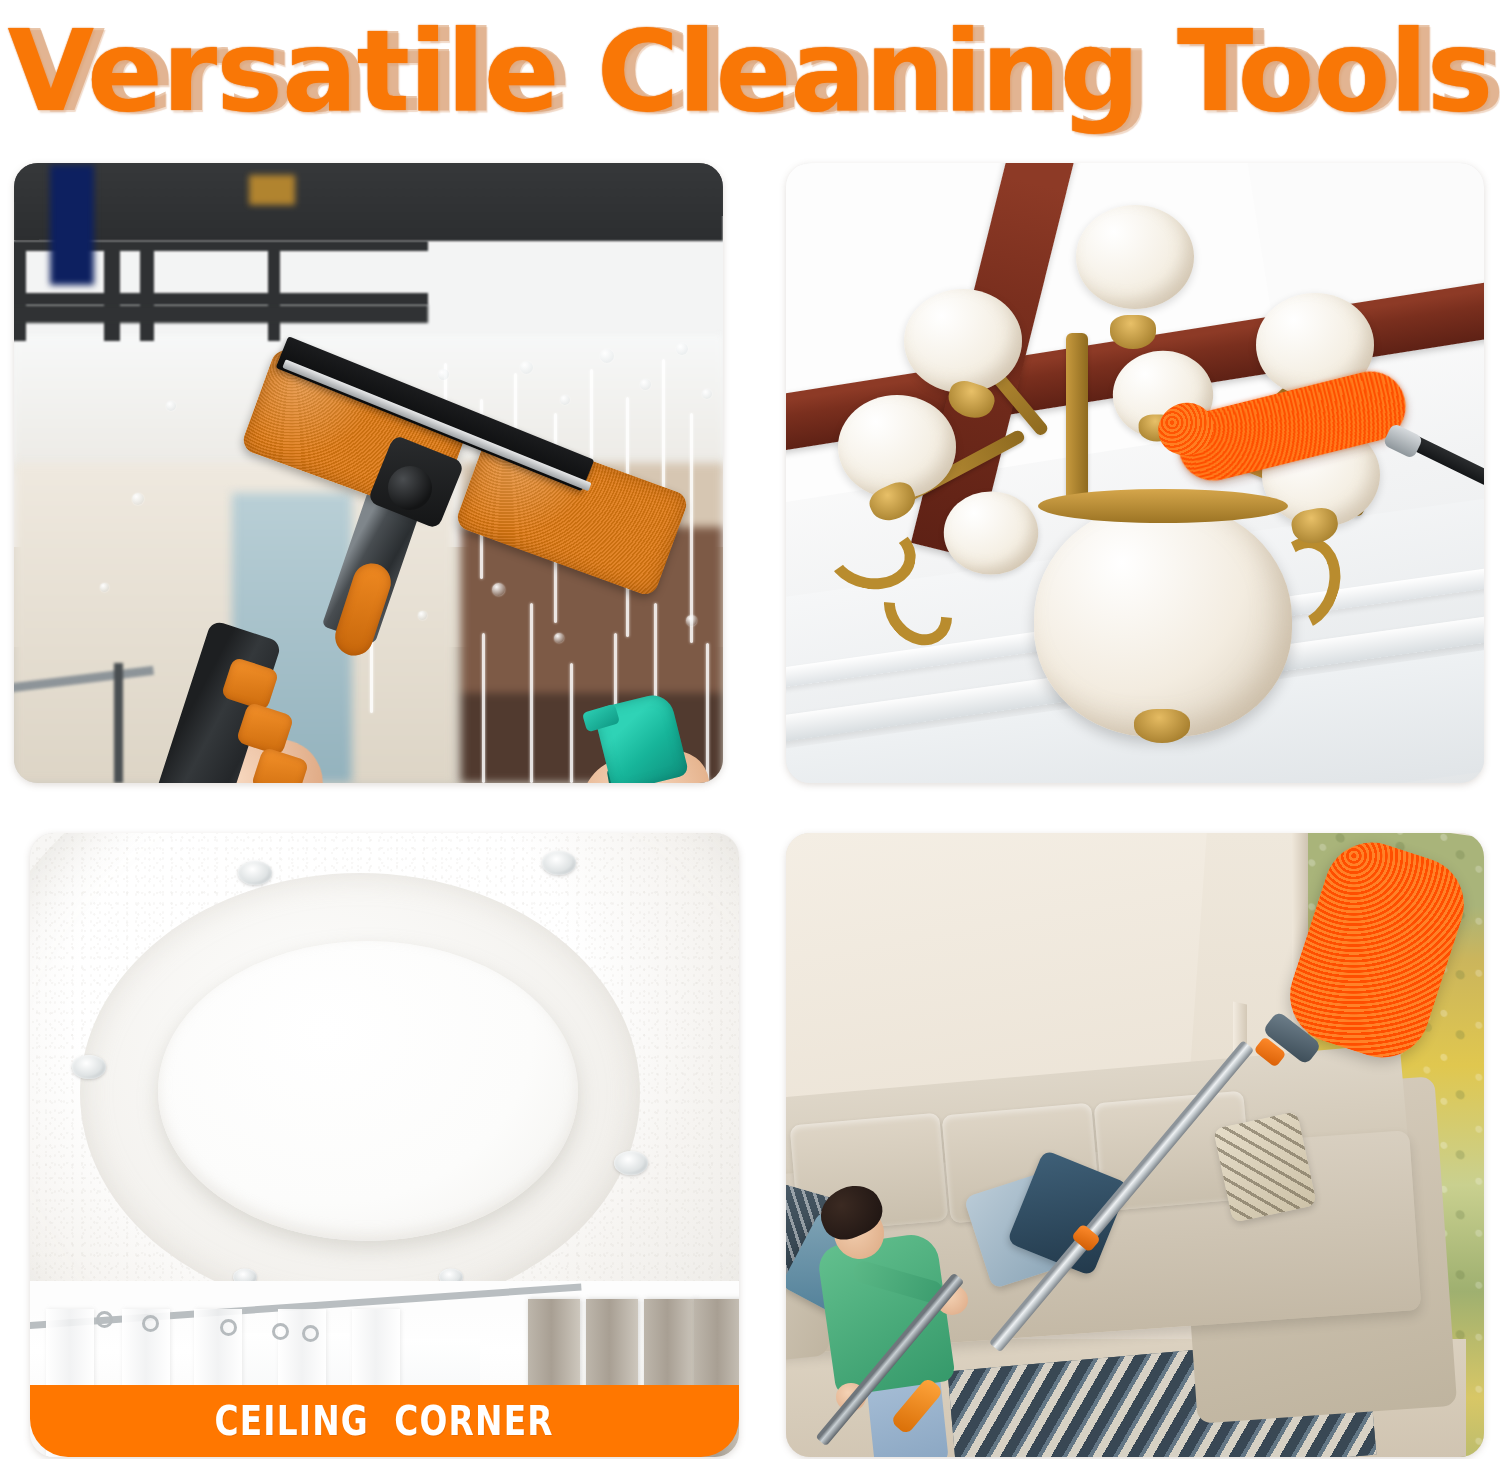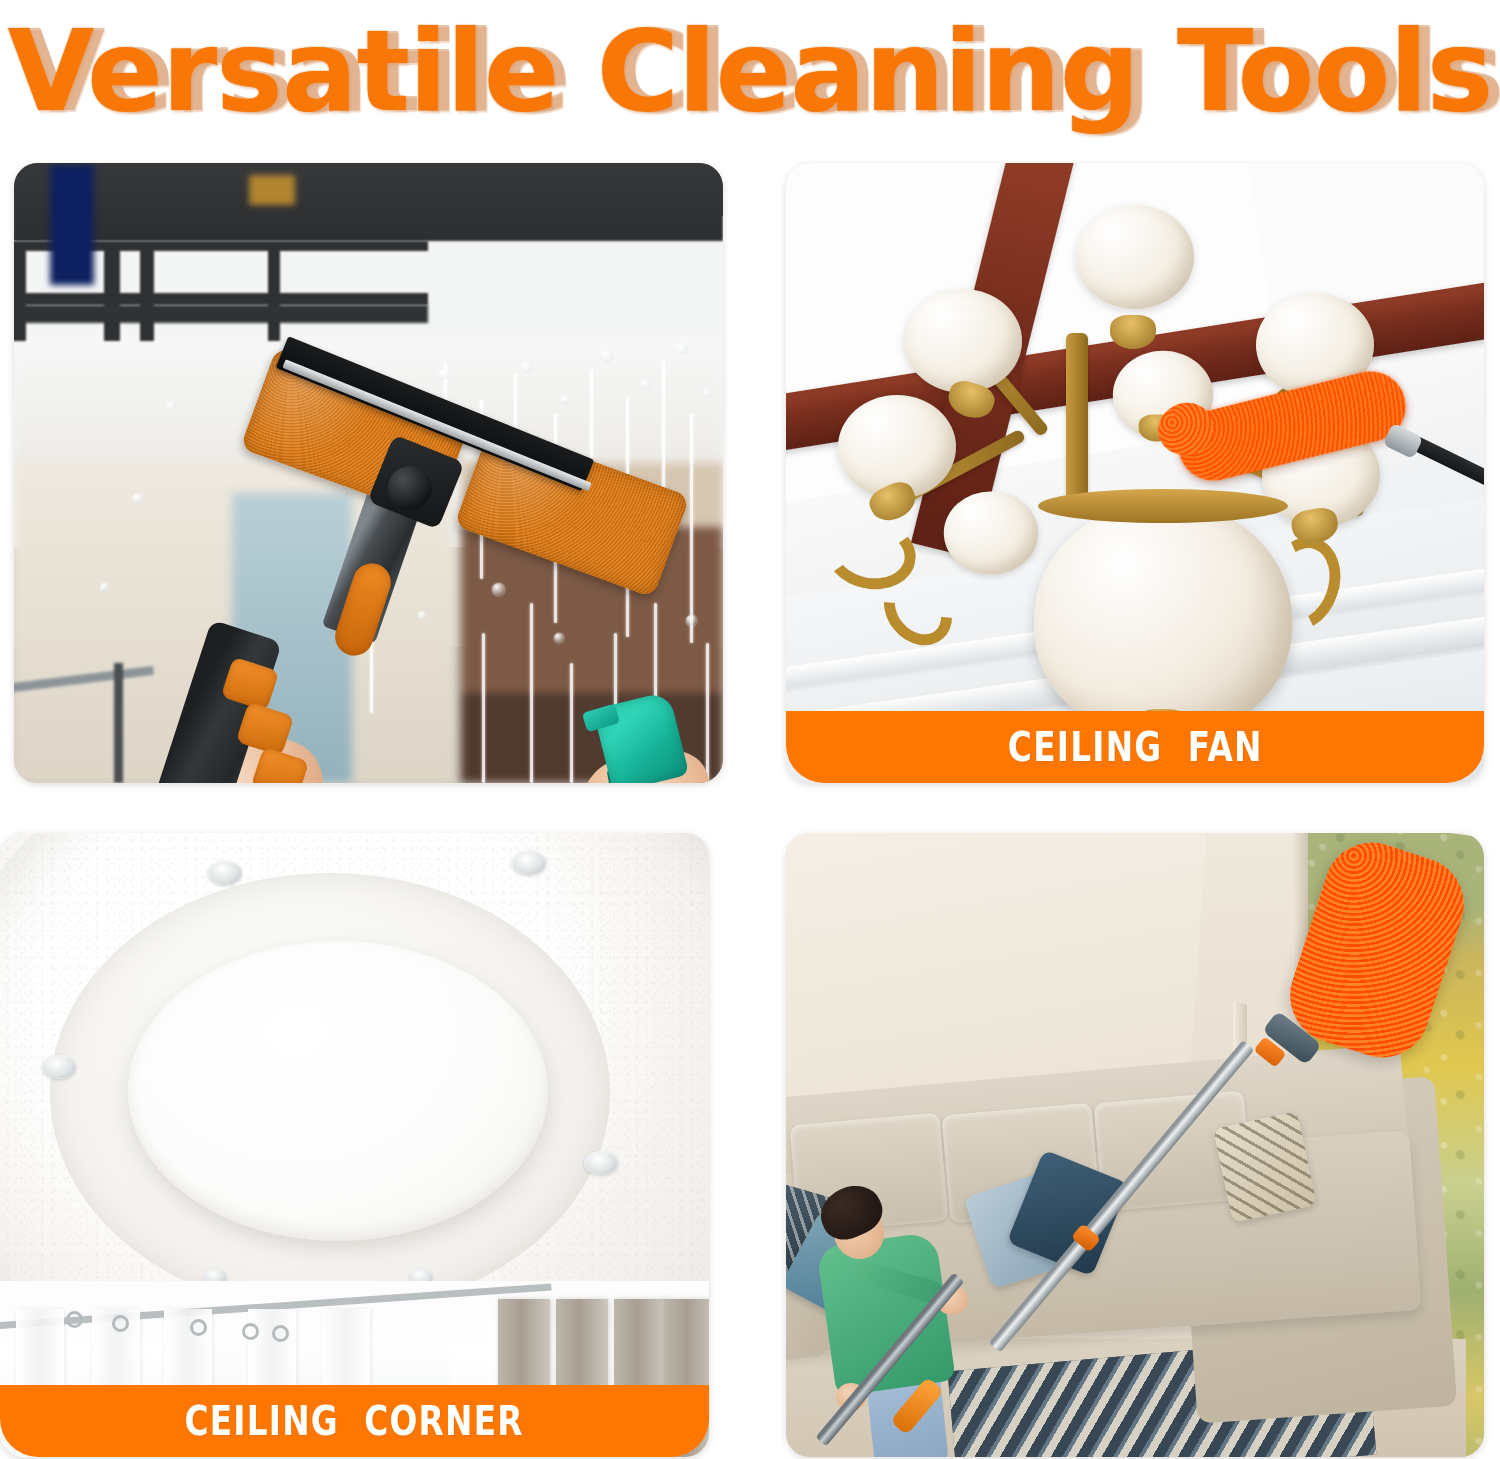--- a/index.html
+++ b/index.html
@@ -32,21 +32,21 @@
   
   .panel {
     position: absolute;
     border-radius: 24px;
     overflow: hidden;
     background: #e9e9e9;
     box-shadow: 0 2px 7px rgba(120,100,85,.22);
   }
   #panel-1 { left: 14px;  top: 163px;  width: 709px; height: 620px; }
   #panel-2 { left: 786px; top: 163px;  width: 698px; height: 620px; }
-  #panel-3 { left: 0;  top: 833px;  width: 709px; height: 624px; text-align: center; }
+  #panel-3 { left: 30px;  top: 833px;  width: 709px; height: 624px; text-align: center; }
   #panel-4 { left: 786px; top: 833px;  width: 698px; height: 624px; }
 
   .scene { position: absolute; inset: 0; overflow: hidden; }
 
   
   .caption {
     position: absolute; left: 0; bottom: 0; width: 100%; height: 72px;
     background: #FF7700;
     border-radius: 0 0 38px 38px;
     display: flex; align-items: center; justify-content: center;
@@ -531,23 +531,20 @@
       <div id="ch-ring"></div>
       <div id="ch-body"></div>
       <div id="ch-finial"></div>
 
       <div id="p2-pole"></div>
       <div id="p2-pole-dark"></div>
       <div id="p2-ferrule"></div>
       <div id="p2-duster"></div>
       <div id="p2-duster-tip"></div>
     </div>
-    <div class="caption">
-      <span>CEILING  FAN</span>
-    </div>
   </div>
 
   <div class="panel" id="panel-3">
     <div class="scene">
       <div id="p3-bg"></div>
       <div id="p3-ceil">
         <div id="p3-tex"></div>
       </div>
       <div id="p3-oval-outer"></div>
       <div id="p3-light"></div>

